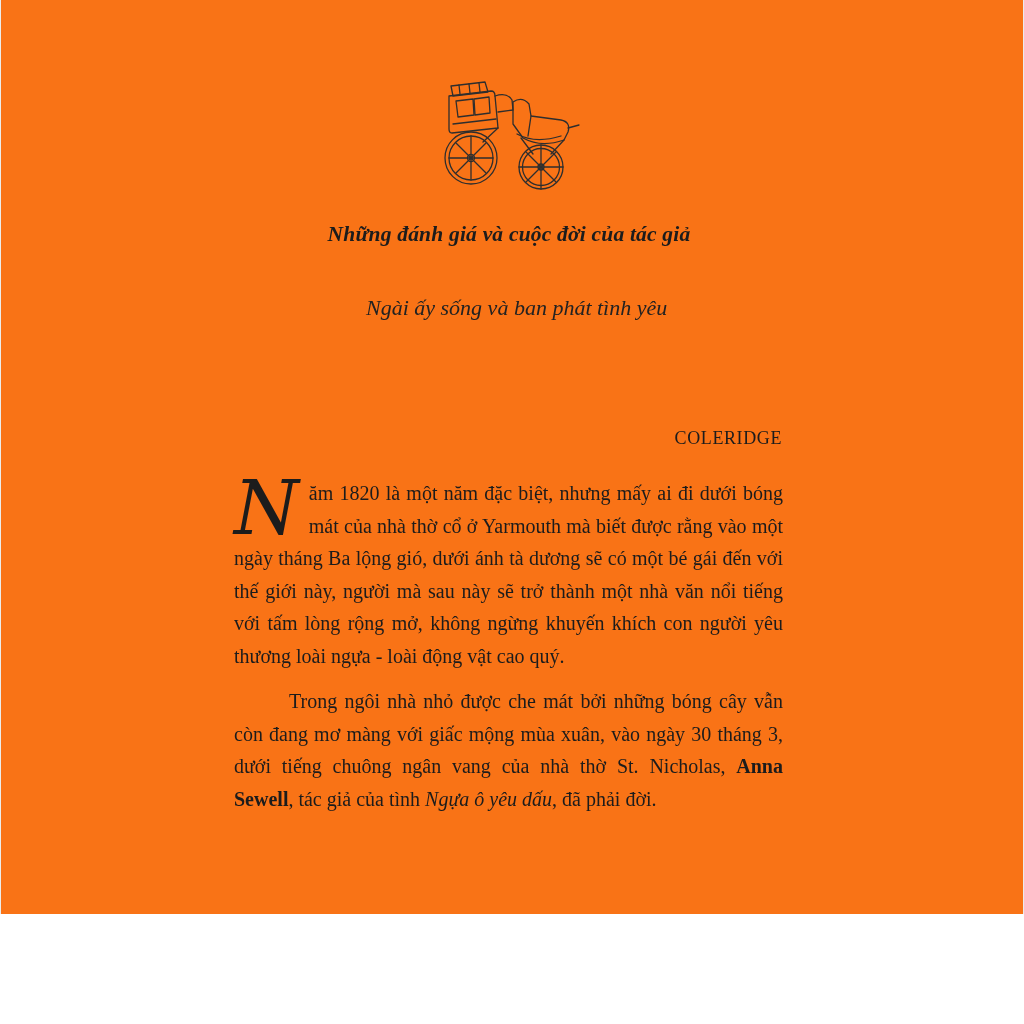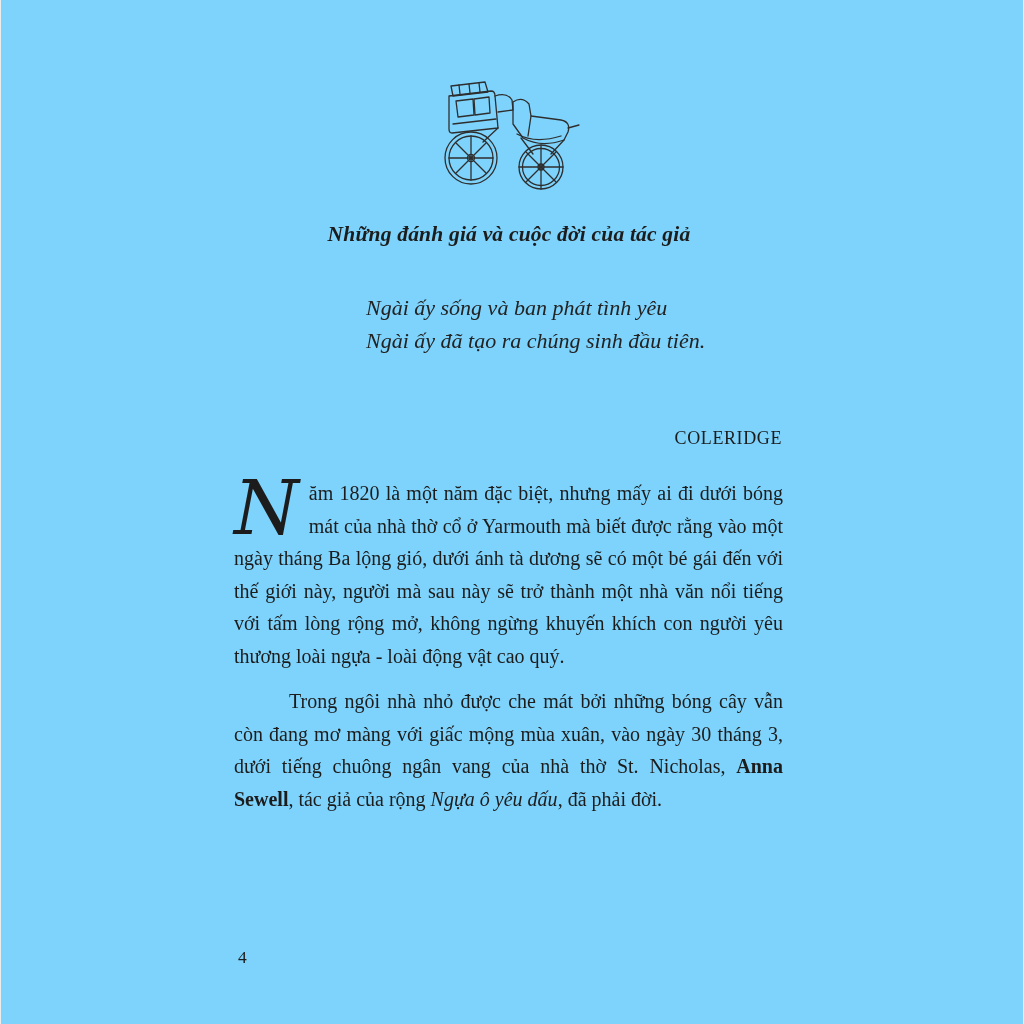--- a/index.html
+++ b/index.html
@@ -4,22 +4,22 @@
 <style>
   * { box-sizing: border-box; }
   html, body { margin: 0; padding: 0; }
   body {
     width: 1024px; height: 1024px;
     background: #ffffff;
     font-family: "Liberation Serif", serif;
   }
   .page {
     position: relative;
-    width: 1024px; height: 1024px;
-    background: #7dd3fc;
+    width: 1024px; height: 914px;
+    background: #f97316;
     color: #1c1c1c;
     overflow: hidden;
     border-left: 1px solid #ececec;
     border-right: 1px solid #ececec;
   }
   .illustration {
     position: absolute;
     top: 72px; left: 424px;
     width: 156px; height: 120px;
   }
@@ -113,29 +113,28 @@
 
         <path d="M73 56 L58 70 M96 66 L108 82 M139 68 L126 82"></path>
       </g>
     </svg>
   </div>
 
   <h1 class="title">Những đánh giá và cuộc đời của tác giả</h1>
 
   <div class="poem">
     <div class="poem-line">Ngài ấy sống và ban phát tình yêu</div>
-    <div class="poem-line">Ngài ấy đã tạo ra chúng sinh đầu tiên.</div>
   </div>
 
   <div class="attribution">COLERIDGE</div>
 
   <div class="body-text">
     <p class="para">
       <span class="dropcap">N</span><span>ăm 1820 là một năm đặc biệt, nhưng mấy ai đi dưới bóng mát của nhà thờ cổ ở Yarmouth mà biết được rằng vào một ngày tháng Ba lộng gió, dưới ánh tà dương sẽ có một bé gái đến với thế giới này, người mà sau này sẽ trở thành một nhà văn nổi tiếng với tấm lòng rộng mở, không ngừng khuyến khích con người yêu thương loài ngựa - loài động vật cao quý.</span>
     </p>
     <p class="para indented">
-      <span>Trong ngôi nhà nhỏ được che mát bởi những bóng cây vẫn còn đang mơ màng với giấc mộng mùa xuân, vào ngày 30 tháng 3, dưới tiếng chuông ngân vang của nhà thờ St. Nicholas, </span><span class="bold">Anna Sewell</span><span>, tác giả của rộng </span><span class="italic">Ngựa ô yêu dấu</span><span>, đã phải đời.</span>
+      <span>Trong ngôi nhà nhỏ được che mát bởi những bóng cây vẫn còn đang mơ màng với giấc mộng mùa xuân, vào ngày 30 tháng 3, dưới tiếng chuông ngân vang của nhà thờ St. Nicholas, </span><span class="bold">Anna Sewell</span><span>, tác giả của tình </span><span class="italic">Ngựa ô yêu dấu</span><span>, đã phải đời.</span>
     </p>
   </div>
 
   <div class="page-number">4</div>
 
 </div>
 
 </body></html>

